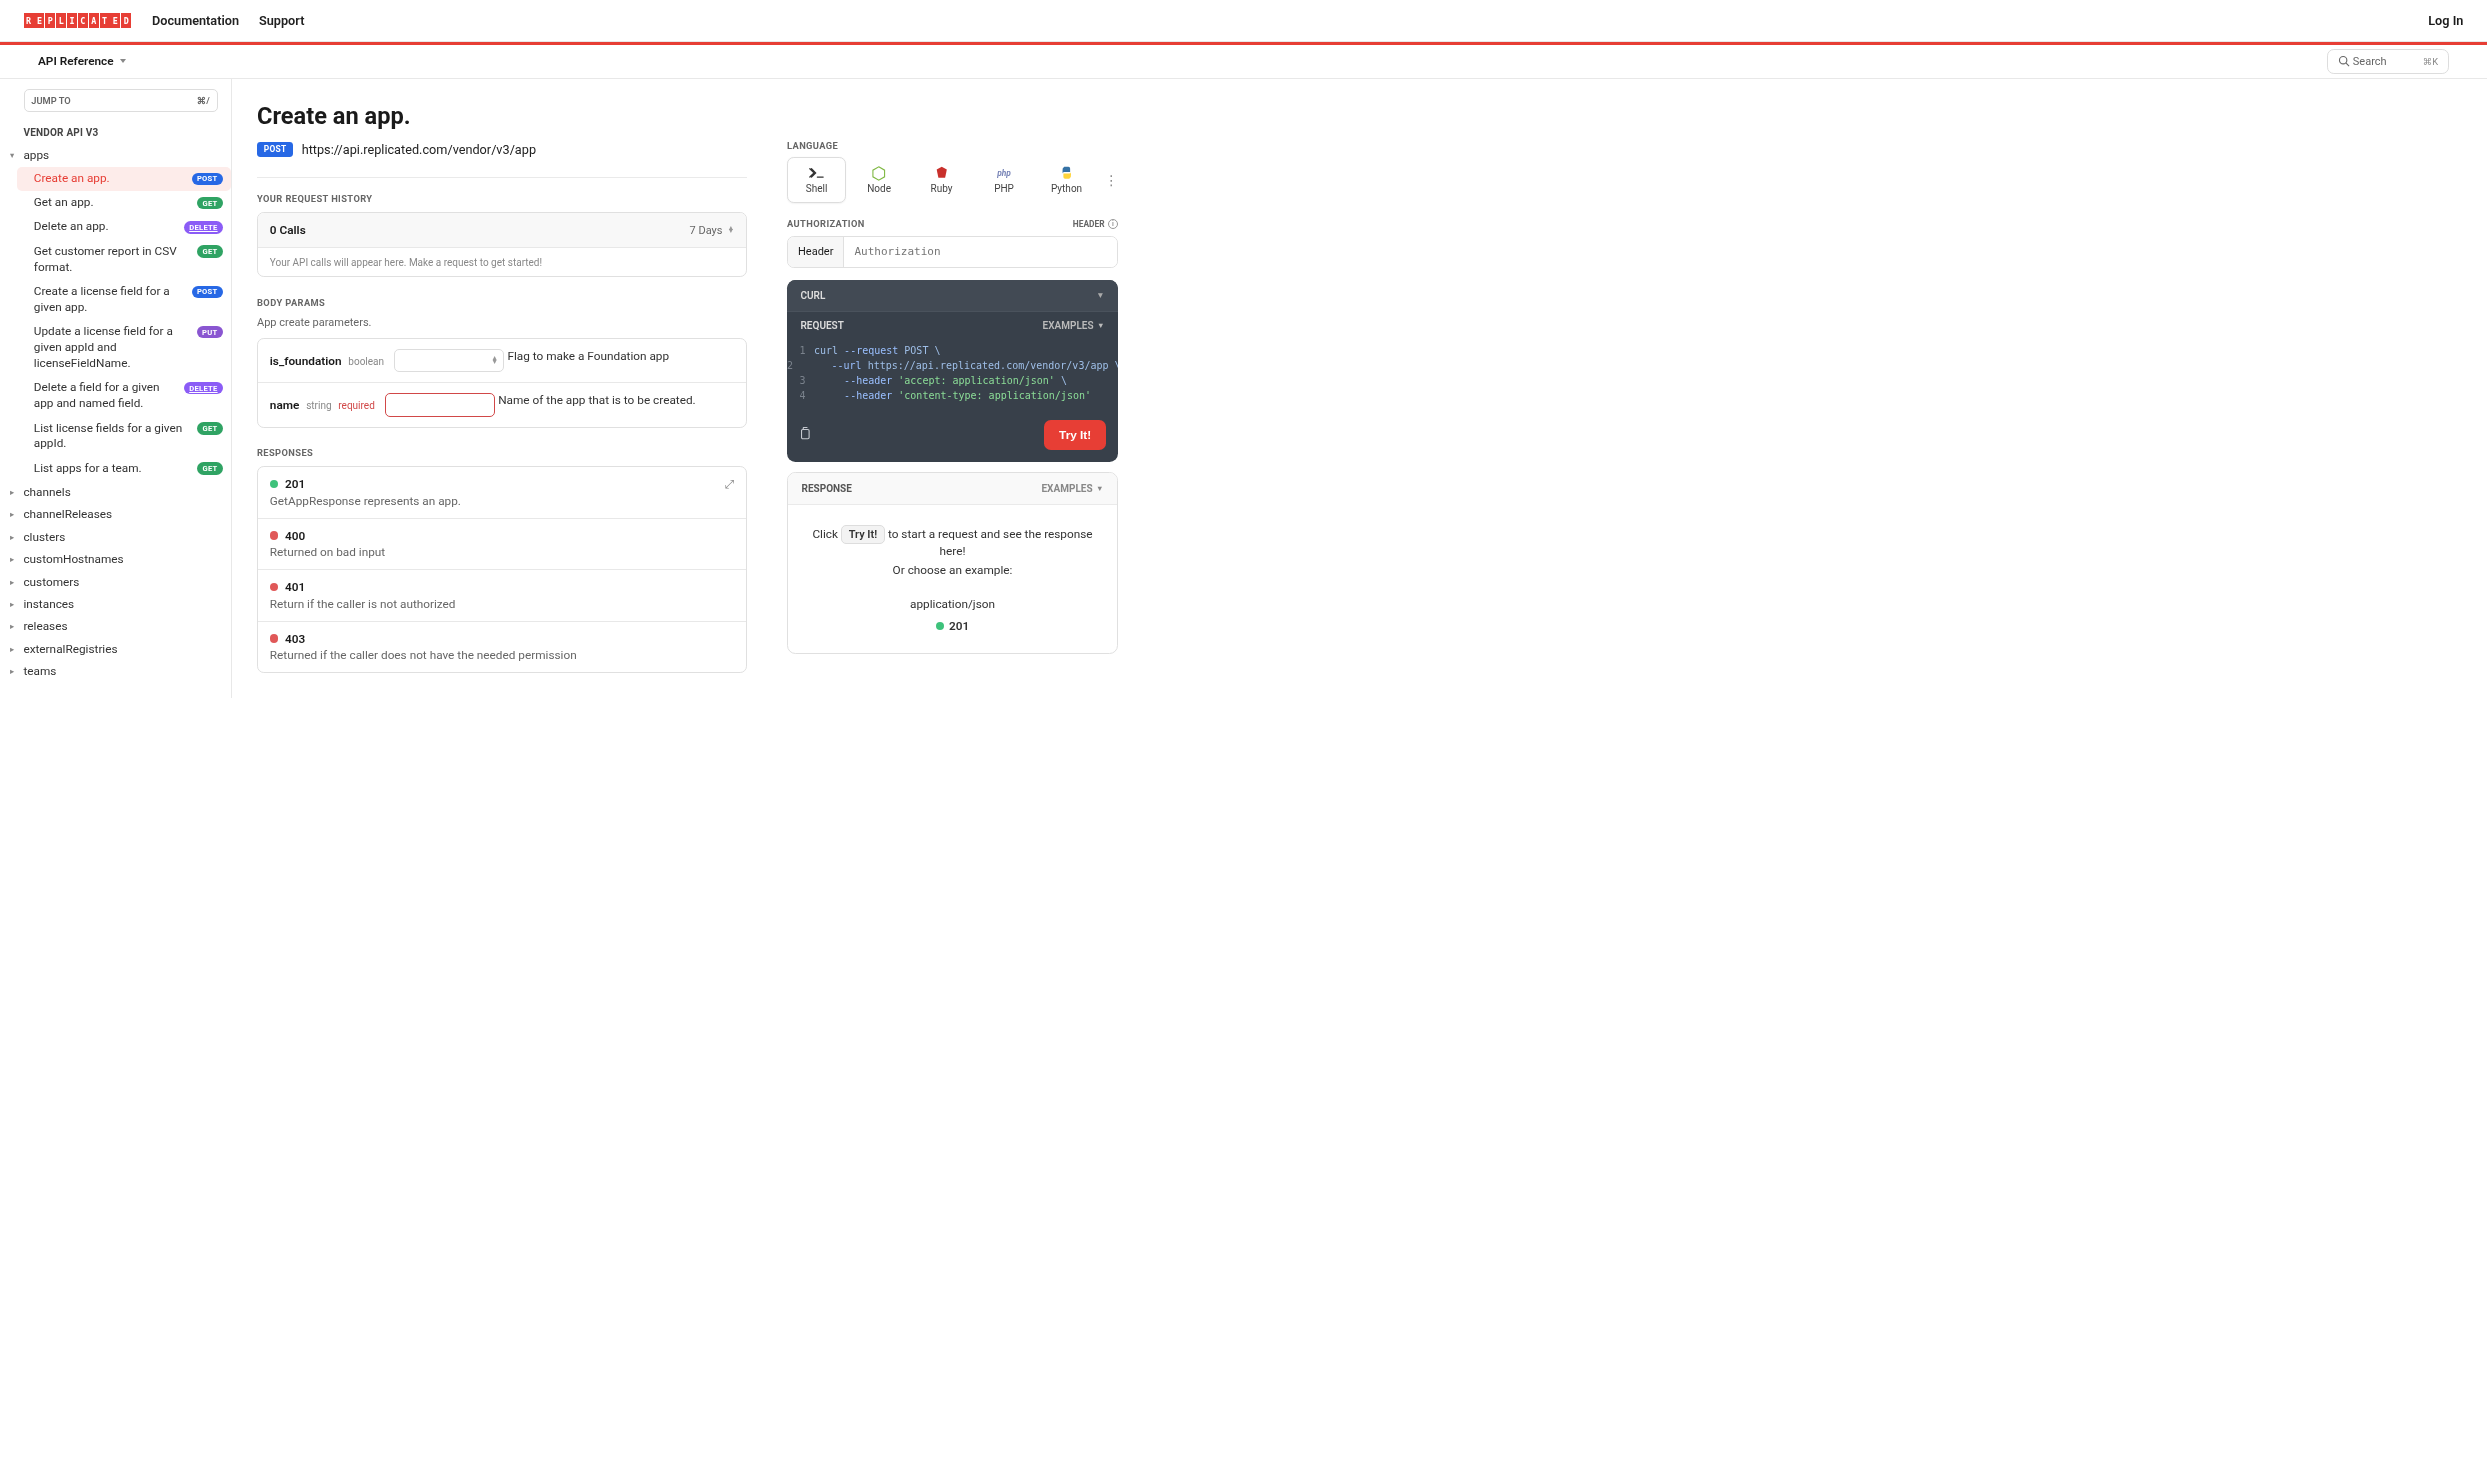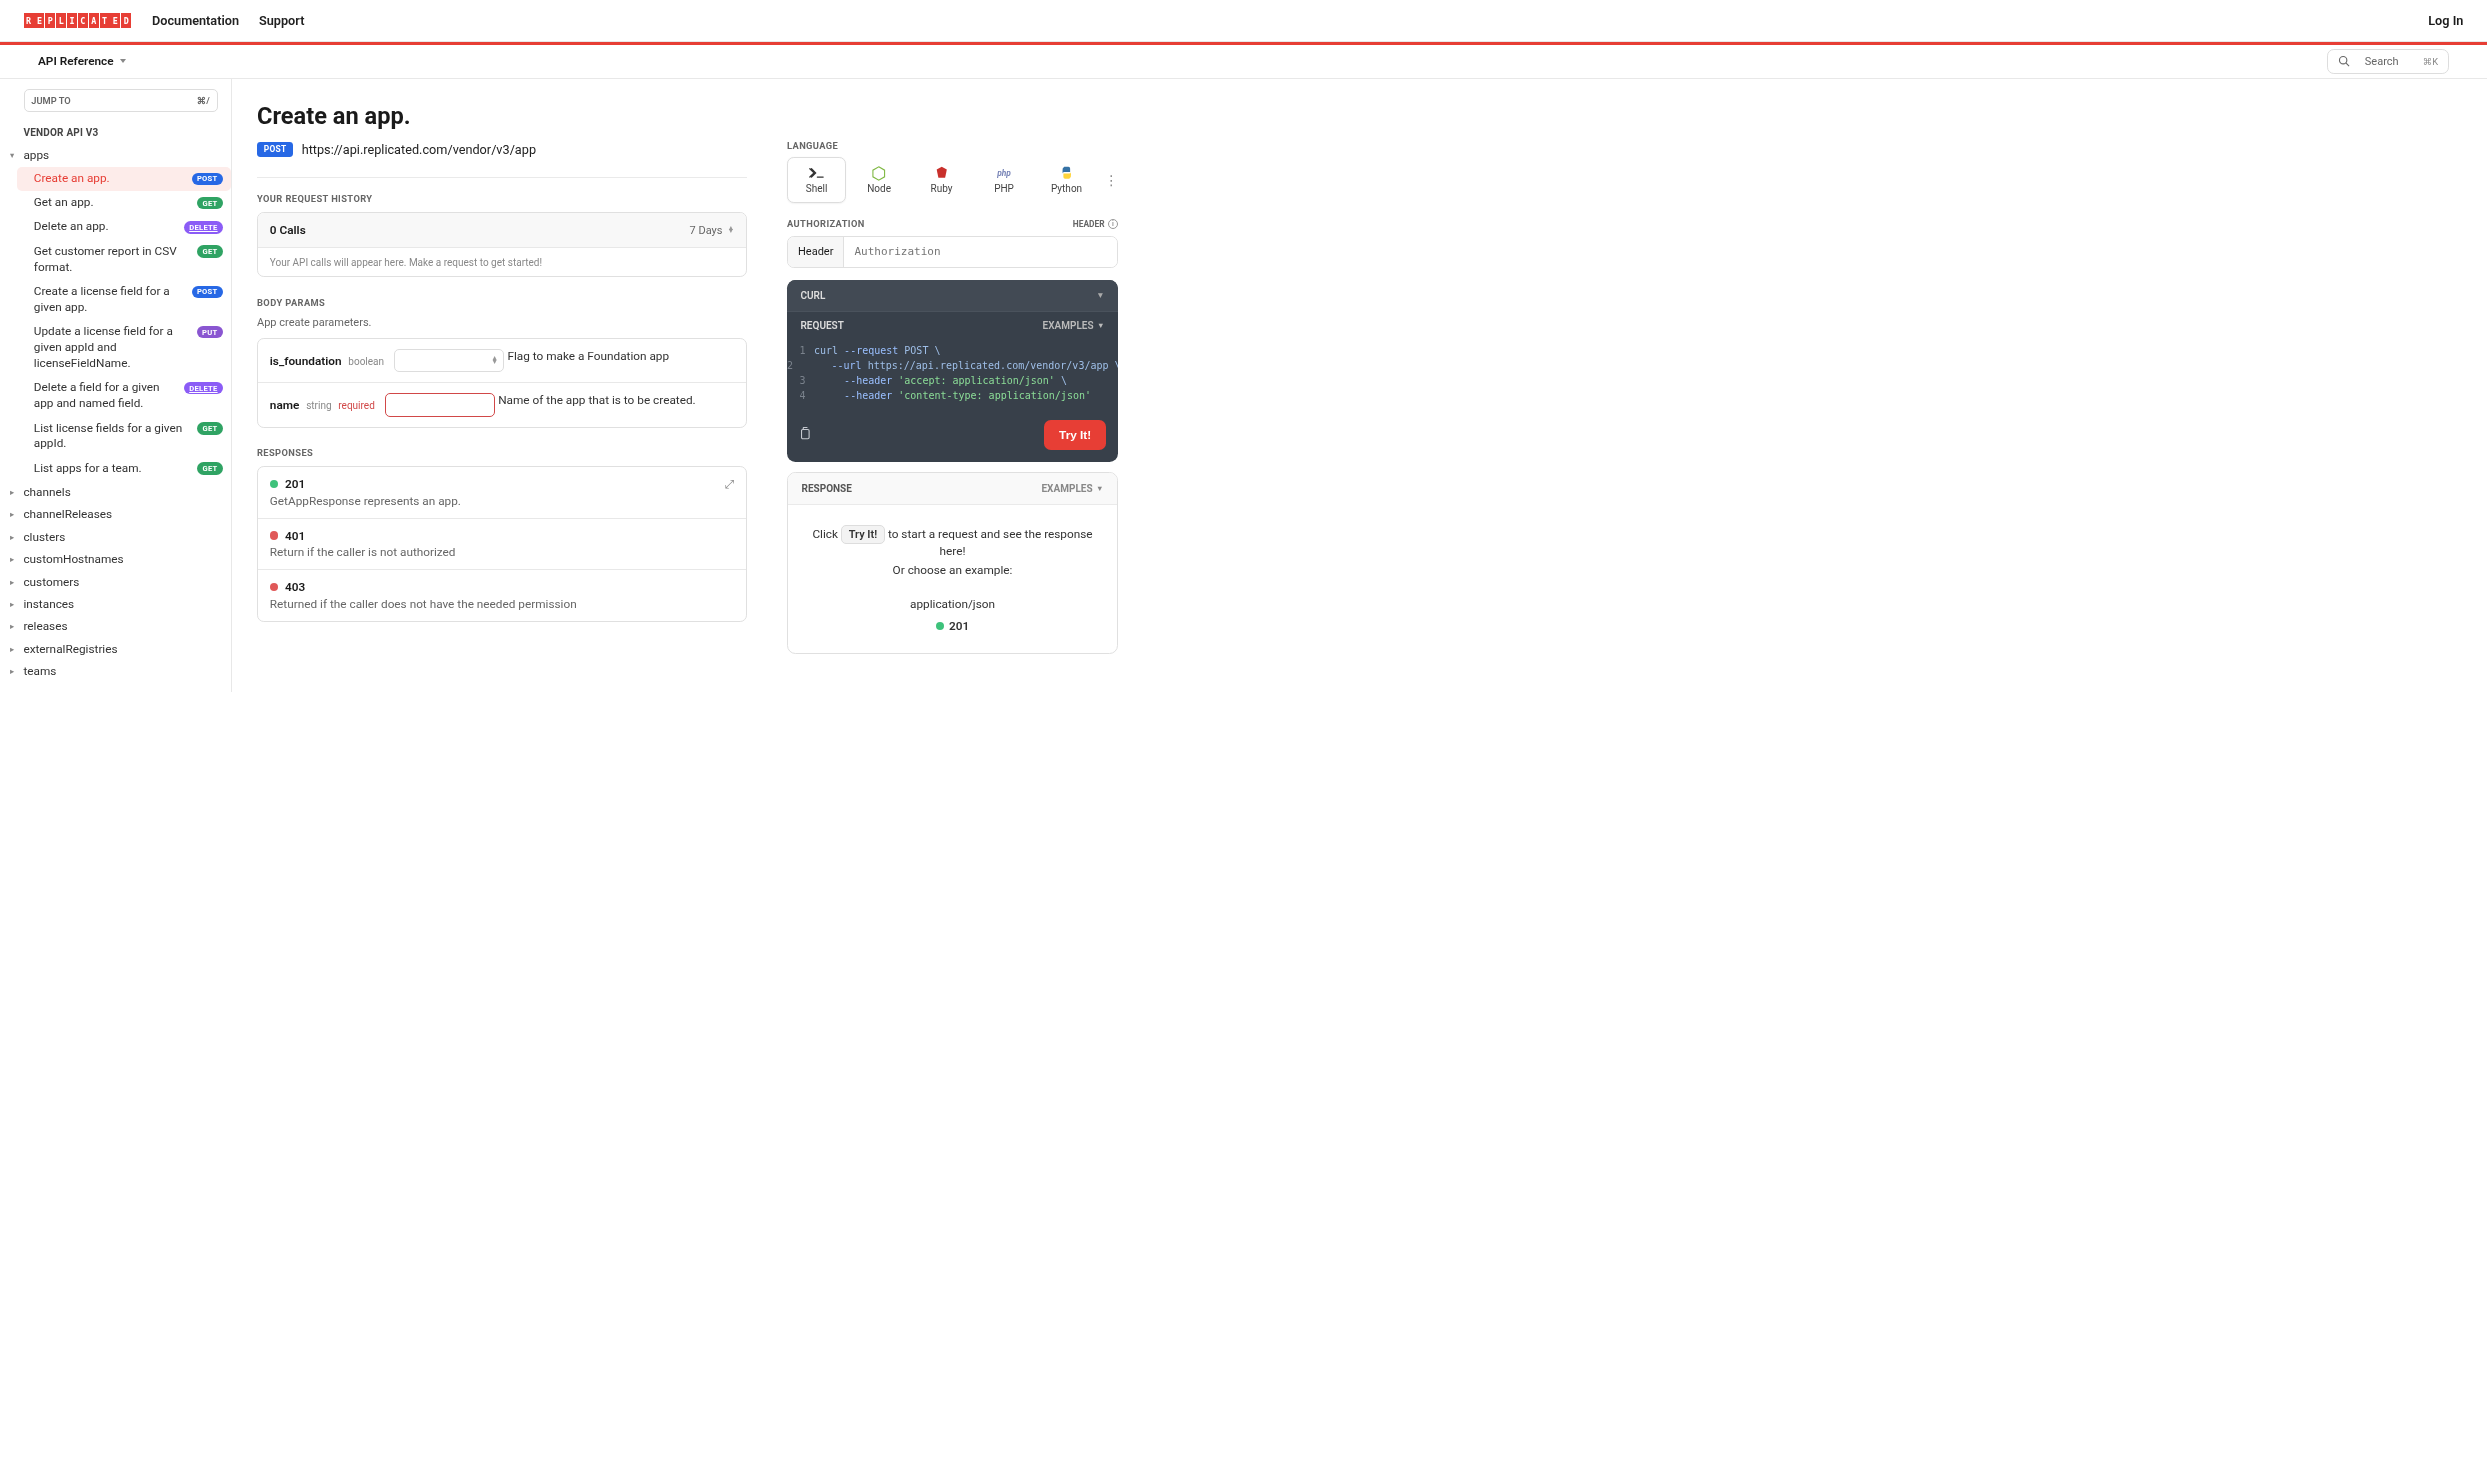--- a/index.html
+++ b/index.html
@@ -11,21 +11,21 @@
 .logo { display: flex; gap: 0; }
 .logo-ch { background: #e73e35; color: #fff; font-size: 8.4px; font-weight: 700; padding: 2.5px 2.5px; margin-right: 0.8px; font-family: monospace; letter-spacing: 0; }
 .nav-link { font-weight: 600; font-size: 12.7px; color: #222; text-decoration: none; cursor: pointer; }
 .login-link { font-weight: 600; font-size: 12.7px; cursor: pointer; }
 .accent-bar { height: 2.5px; background: #e73e35; }
 
 
 .subhdr { display: flex; align-items: center; justify-content: space-between; height: 34px; border-bottom: 0.8px solid #e8e8e8; padding: 0 38px; }
 .api-ref { display: flex; align-items: center; gap: 6.8px; font-weight: 600; font-size: 11.8px; cursor: pointer; }
 .chevron-down { display: inline-block; width: 0; height: 0; border-left: 3.4px solid transparent; border-right: 3.4px solid transparent; border-top: 4.2px solid #888; }
-.search-box { display: flex; align-items: center; gap: 15px; border: 0.8px solid #ddd; border-radius: 6.8px; padding: 3.4px 10px; width: 122px; height: 25px; cursor: pointer; }
+.search-box { display: flex; align-items: center; gap: 3px; border: 0.8px solid #ddd; border-radius: 6.8px; padding: 3.4px 10px; width: 122px; height: 25px; cursor: pointer; }
 .search-box .search-icon { width: 11.8px; height: 11.8px; }
 .search-box .search-text { flex: 1; color: #666; font-size: 11px; }
 .search-box .kbd { font-size: 9.3px; color: #888; }
 
 
 .layout { display: flex; }
 .sidebar { width: 232px; border-right: 0.8px solid #e8e8e8; padding: 10px 0 10px 10px; flex-shrink: 0; }
 .main { flex: 1; padding: 23.6px 25px 25px 25px; max-width: 540px; }
 .rightcol { width: 371px; padding: 17px 25px 25px 15px; flex-shrink: 0; }
 
@@ -308,20 +308,27 @@
           <div class="resp-code-line">
             <span class="dot dot-green"></span>
             <span>201</span>
           </div>
           <div class="resp-desc">GetAppResponse represents an app.</div>
           <span class="expand-icon">⤢</span>
         </div>
         <div class="resp-row">
           <div class="resp-code-line">
             <span class="dot dot-red"></span>
+            <span>400</span>
+          </div>
+          <div class="resp-desc">Returned on bad input</div>
+        </div>
+        <div class="resp-row">
+          <div class="resp-code-line">
+            <span class="dot dot-red"></span>
             <span>401</span>
           </div>
           <div class="resp-desc">Return if the caller is not authorized</div>
         </div>
         <div class="resp-row">
           <div class="resp-code-line">
             <span class="dot dot-red"></span>
             <span>403</span>
           </div>
           <div class="resp-desc">Returned if the caller does not have the needed permission</div>

